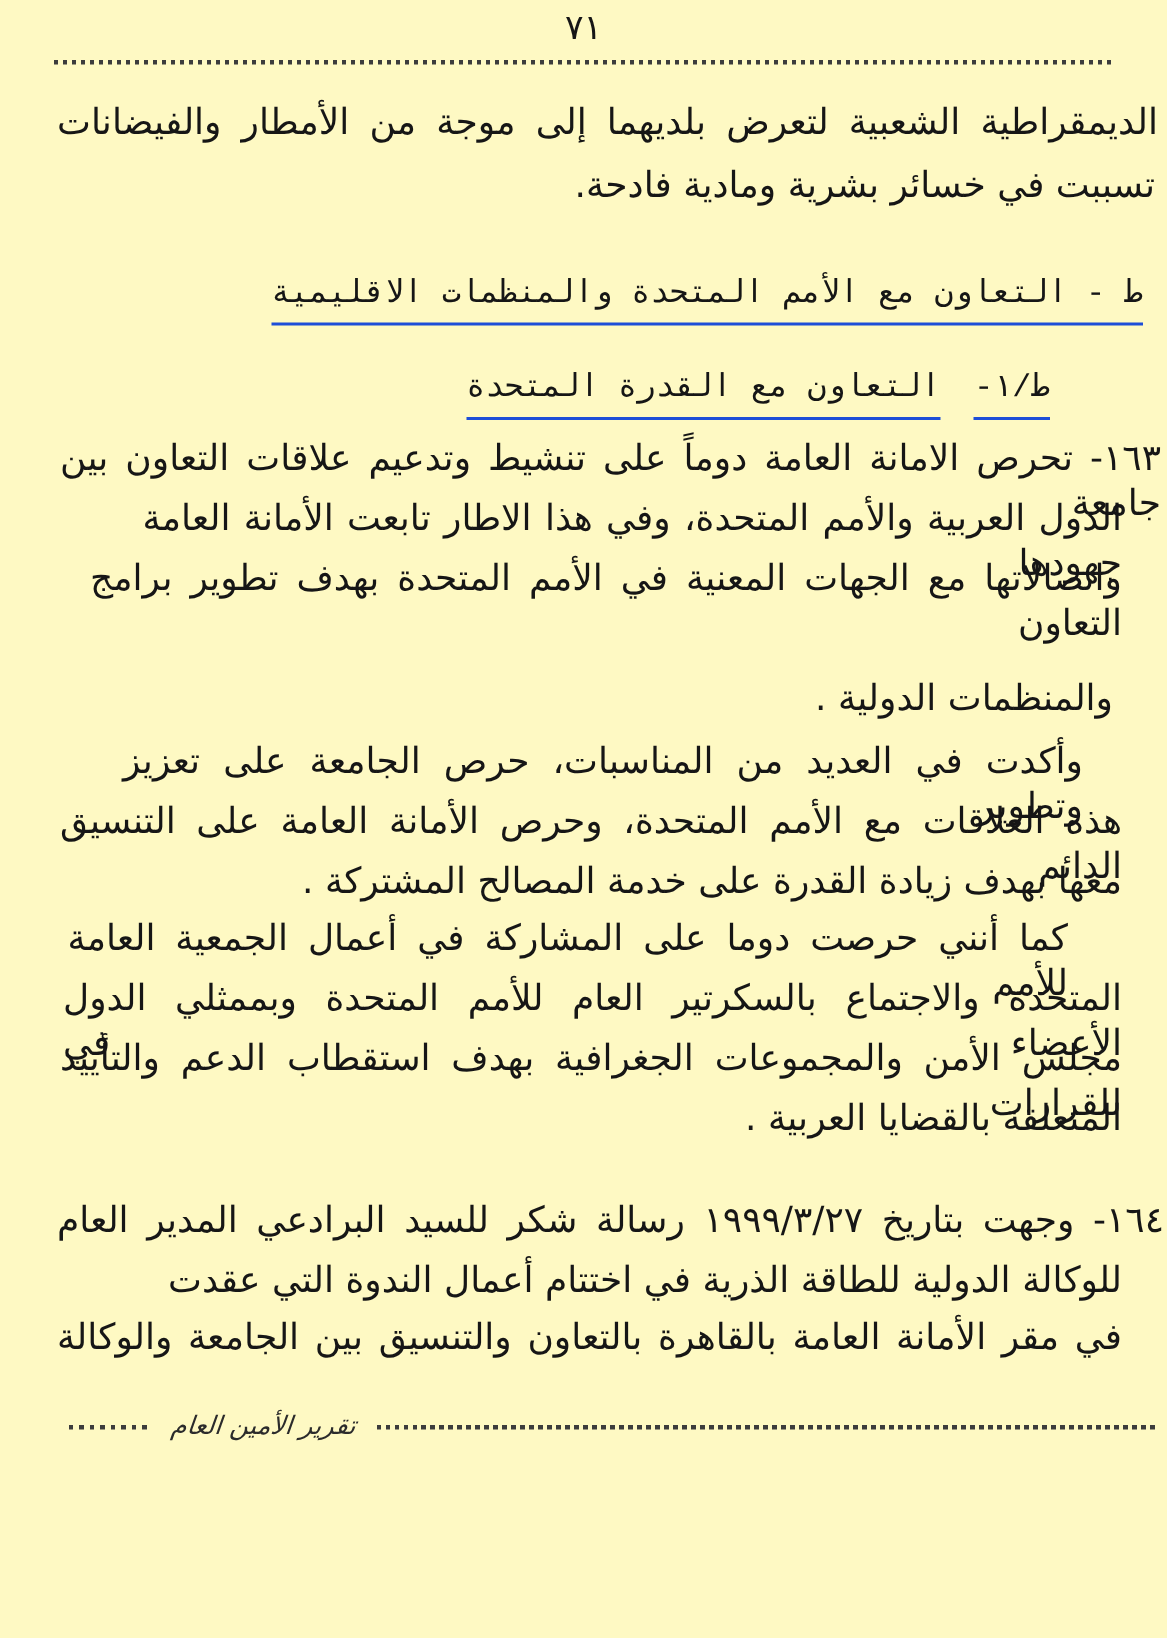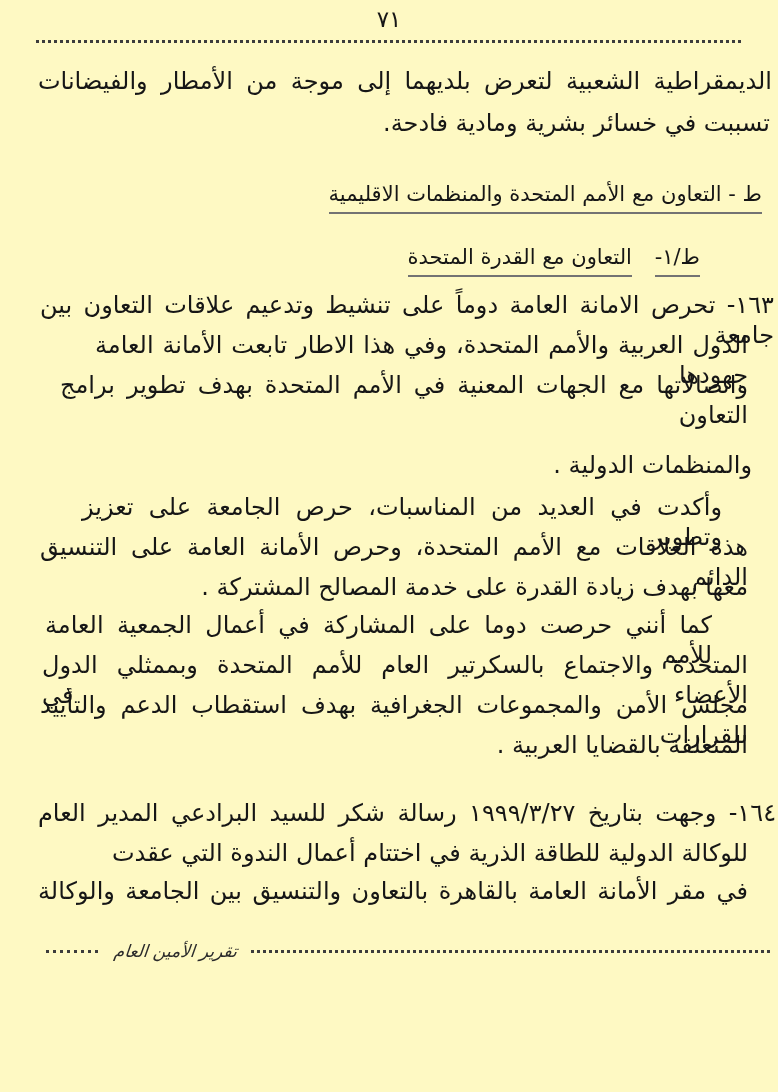--- a/index.html
+++ b/index.html
@@ -45,21 +45,22 @@
   .heading {
     position: absolute;
     direction: rtl;
     font-size: 21px;
     line-height: 28px;
     white-space: nowrap;
   }
   .underlined {
     display: inline-block;
     padding-bottom: 4px;
-    border-bottom: 2px solid #737373;
+    border-bottom: 2px solid #1d4ed8;
+    font-family: Liberation Mono, monospace;
   }
   .sub-label { margin-left: 16px; }
   .footer-row {
     position: absolute;
     top: 936px;
     left: 46px;
     right: 8px;
     height: 30px;
     direction: rtl;
     display: flex;
@@ -103,21 +104,21 @@
   </div>
 
   <div class="heading" style="top:243px; right:78px;">
     <span class="underlined sub-label">ط/١-</span>
     <span class="underlined">التعاون مع القدرة المتحدة</span>
   </div>
 
   <div class="line just" style="top:290px; right:4px; left:40px;">١٦٣- تحرص الامانة العامة دوماً على تنشيط وتدعيم علاقات التعاون بين جامعة</div>
   <div class="line just" style="top:330px; right:30px; left:95px;">الدول العربية والأمم المتحدة، وفي هذا الاطار تابعت الأمانة العامة جهودها</div>
   <div class="line just" style="top:370px; right:30px; left:60px;">واتصالاتها مع الجهات المعنية في الأمم المتحدة بهدف تطوير برامج التعاون</div>
-  <div class="line" style="top:450px; right:26px;text-align:right;">والمنظمات الدولية .</div>
+  <div class="line" style="top:450px; right:36px;text-align:right;">والمنظمات الدولية .</div>
 
   <div class="line just" style="top:492px; right:56px; left:82px;">وأكدت في العديد من المناسبات، حرص الجامعة على تعزيز وتطوير</div>
   <div class="line just" style="top:532px; right:30px; left:40px;">هذه العلاقات مع الأمم المتحدة، وحرص الأمانة العامة على التنسيق الدائم</div>
   <div class="line" style="top:572px; right:30px;">معها بهدف زيادة القدرة على خدمة المصالح المشتركة .</div>
 
   <div class="line just" style="top:610px; right:66px; left:45px;">كما أنني حرصت دوما على المشاركة في أعمال الجمعية العامة للأمم</div>
   <div class="line just" style="top:650px; right:30px; left:42px;">المتحدة والاجتماع بالسكرتير العام للأمم المتحدة وبممثلي الدول الأعضاء في</div>
   <div class="line just" style="top:690px; right:30px; left:40px;">مجلس الأمن والمجموعات الجغرافية بهدف استقطاب الدعم والتأييد للقرارات</div>
   <div class="line" style="top:730px; right:30px;">المتعلقة بالقضايا العربية .</div>
 

